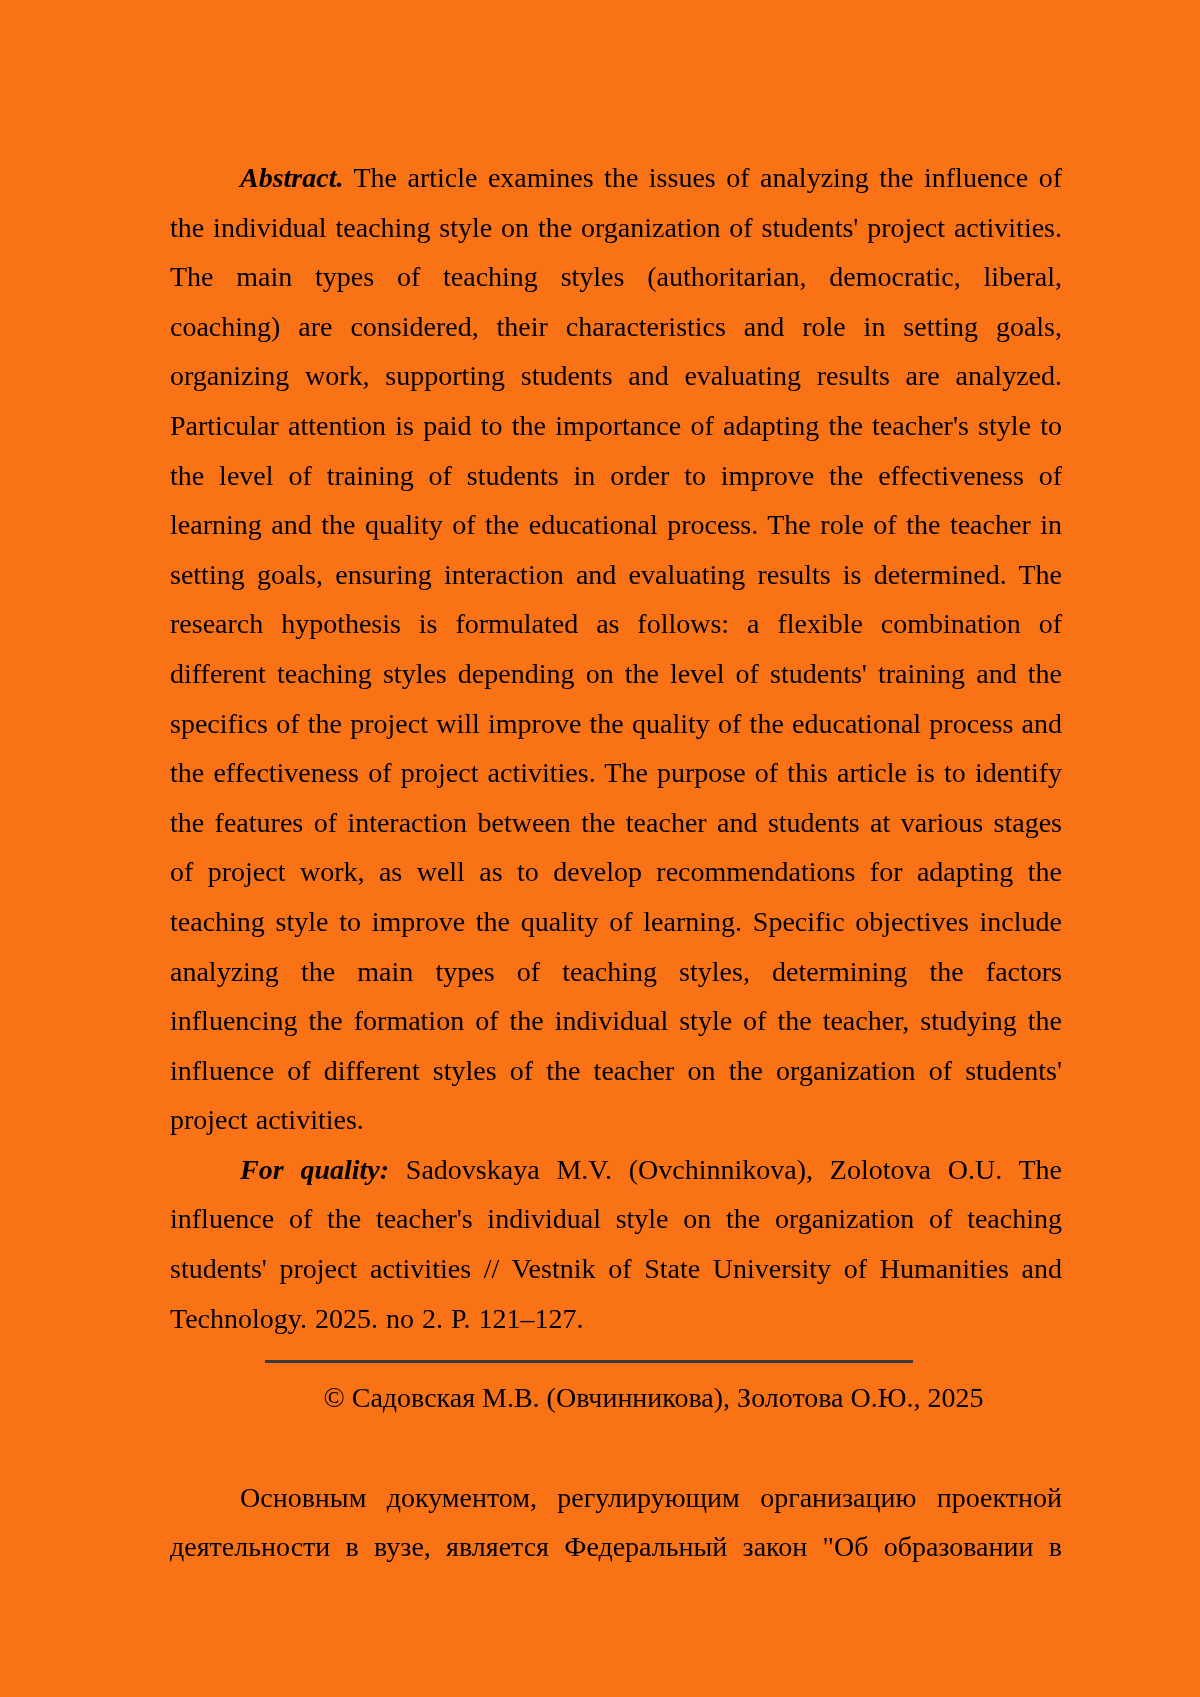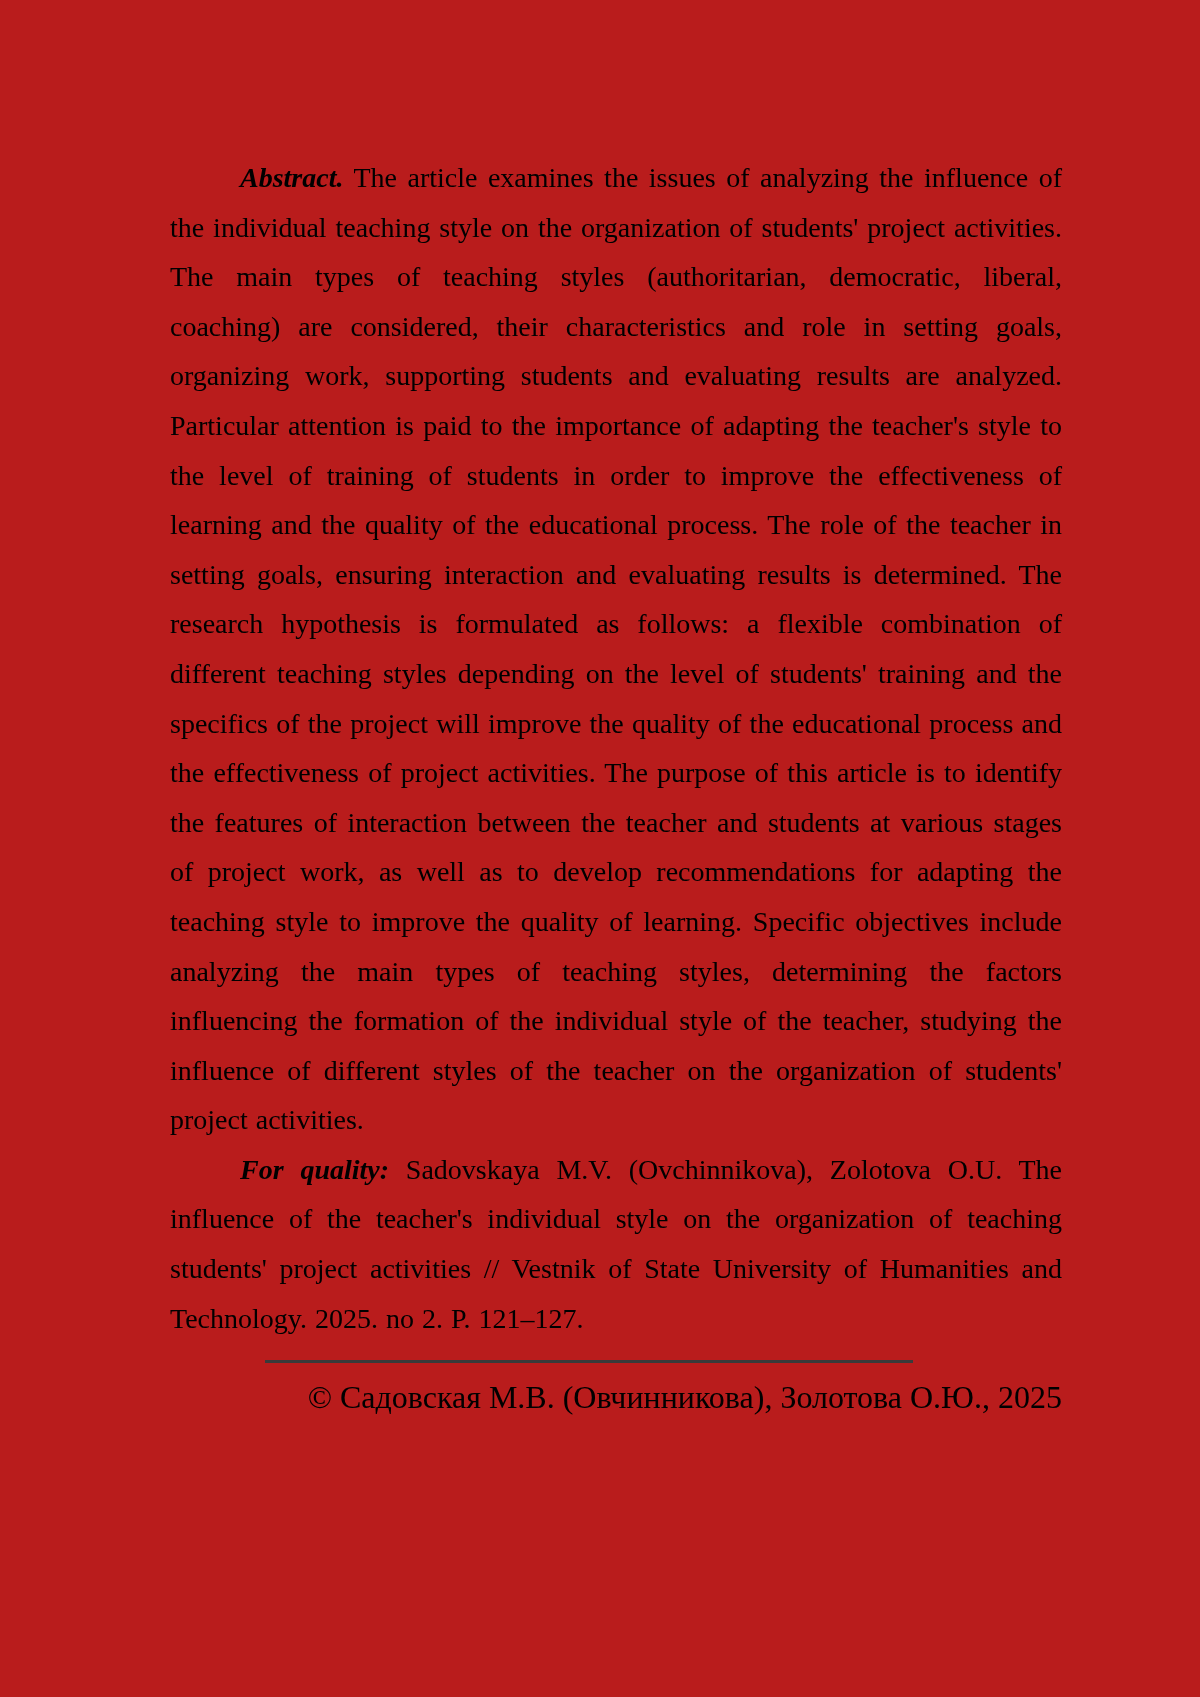--- a/index.html
+++ b/index.html
@@ -4,21 +4,21 @@
 <style>
   html, body {
     margin: 0;
     padding: 0;
     background: #ffffff;
   }
   .page {
     position: relative;
     width: 1200px;
     height: 1697px;
-    background: #b91c1c;
+    background: #f97316;
     overflow: hidden;
     font-family: "Liberation Serif", "DejaVu Serif", serif;
     color: #000000;
   }
   .content {
     position: absolute;
     left: 170px;
     top: 153px;
     width: 892px;
   }
@@ -35,23 +35,23 @@
     font-style: italic;
   }
   .footnote-rule {
     border: none;
     border-top: 3px solid #3a3a3a;
     width: 648px;
     margin: 17px 0 0 95px;
   }
   .copyright {
     margin: 10px 0 0 0;
-    font-size: 32px;
+    font-size: 28px;
     line-height: 49.6px;
-    text-align: right;
+    text-align: center;
     text-indent: 75px;
   }
   .para-ru {
     margin-top: 50px;
     text-align-last: justify;
   }
 </style>
 </head>
 <body>
 
@@ -60,15 +60,16 @@
 
     <p class="para"><span class="label">Abstract.</span> <span>The article examines the issues of analyzing the influence of the individual teaching style on the organization of students' project activities. The main types of teaching styles (authoritarian, democratic, liberal, coaching) are considered, their characteristics and role in setting goals, organizing work, supporting students and evaluating results are analyzed. Particular attention is paid to the importance of adapting the teacher's style to the level of training of students in order to improve the effectiveness of learning and the quality of the educational process. The role of the teacher in setting goals, ensuring interaction and evaluating results is determined. The research hypothesis is formulated as follows: a flexible combination of different teaching styles depending on the level of students' training and the specifics of the project will improve the quality of the educational process and the effectiveness of project activities. The purpose of this article is to identify the features of interaction between the teacher and students at various stages of project work, as well as to develop recommendations for adapting the teaching style to improve the quality of learning. Specific objectives include analyzing the main types of teaching styles, determining the factors influencing the formation of the individual style of the teacher, studying the influence of different styles of the teacher on the organization of students' project activities.</span></p>
 
 
     <p class="para"><span class="label">For quality:</span> <span>Sadovskaya M.V. (Ovchinnikova), Zolotova O.U. The influence of the teacher's individual style on the organization of teaching students' project activities // Vestnik of State University of Humanities and Technology. 2025. no 2. P. 121–127.</span></p>
 
     <hr class="footnote-rule">
 
     <p class="copyright">© Садовская М.В. (Овчинникова), Золотова О.Ю., 2025</p>
 
+    <p class="para para-ru">Основным документом, регулирующим организацию проектной деятельности в вузе, является Федеральный закон "Об образовании в</p>
 
   </div>
 </div>
 
 </body></html>

